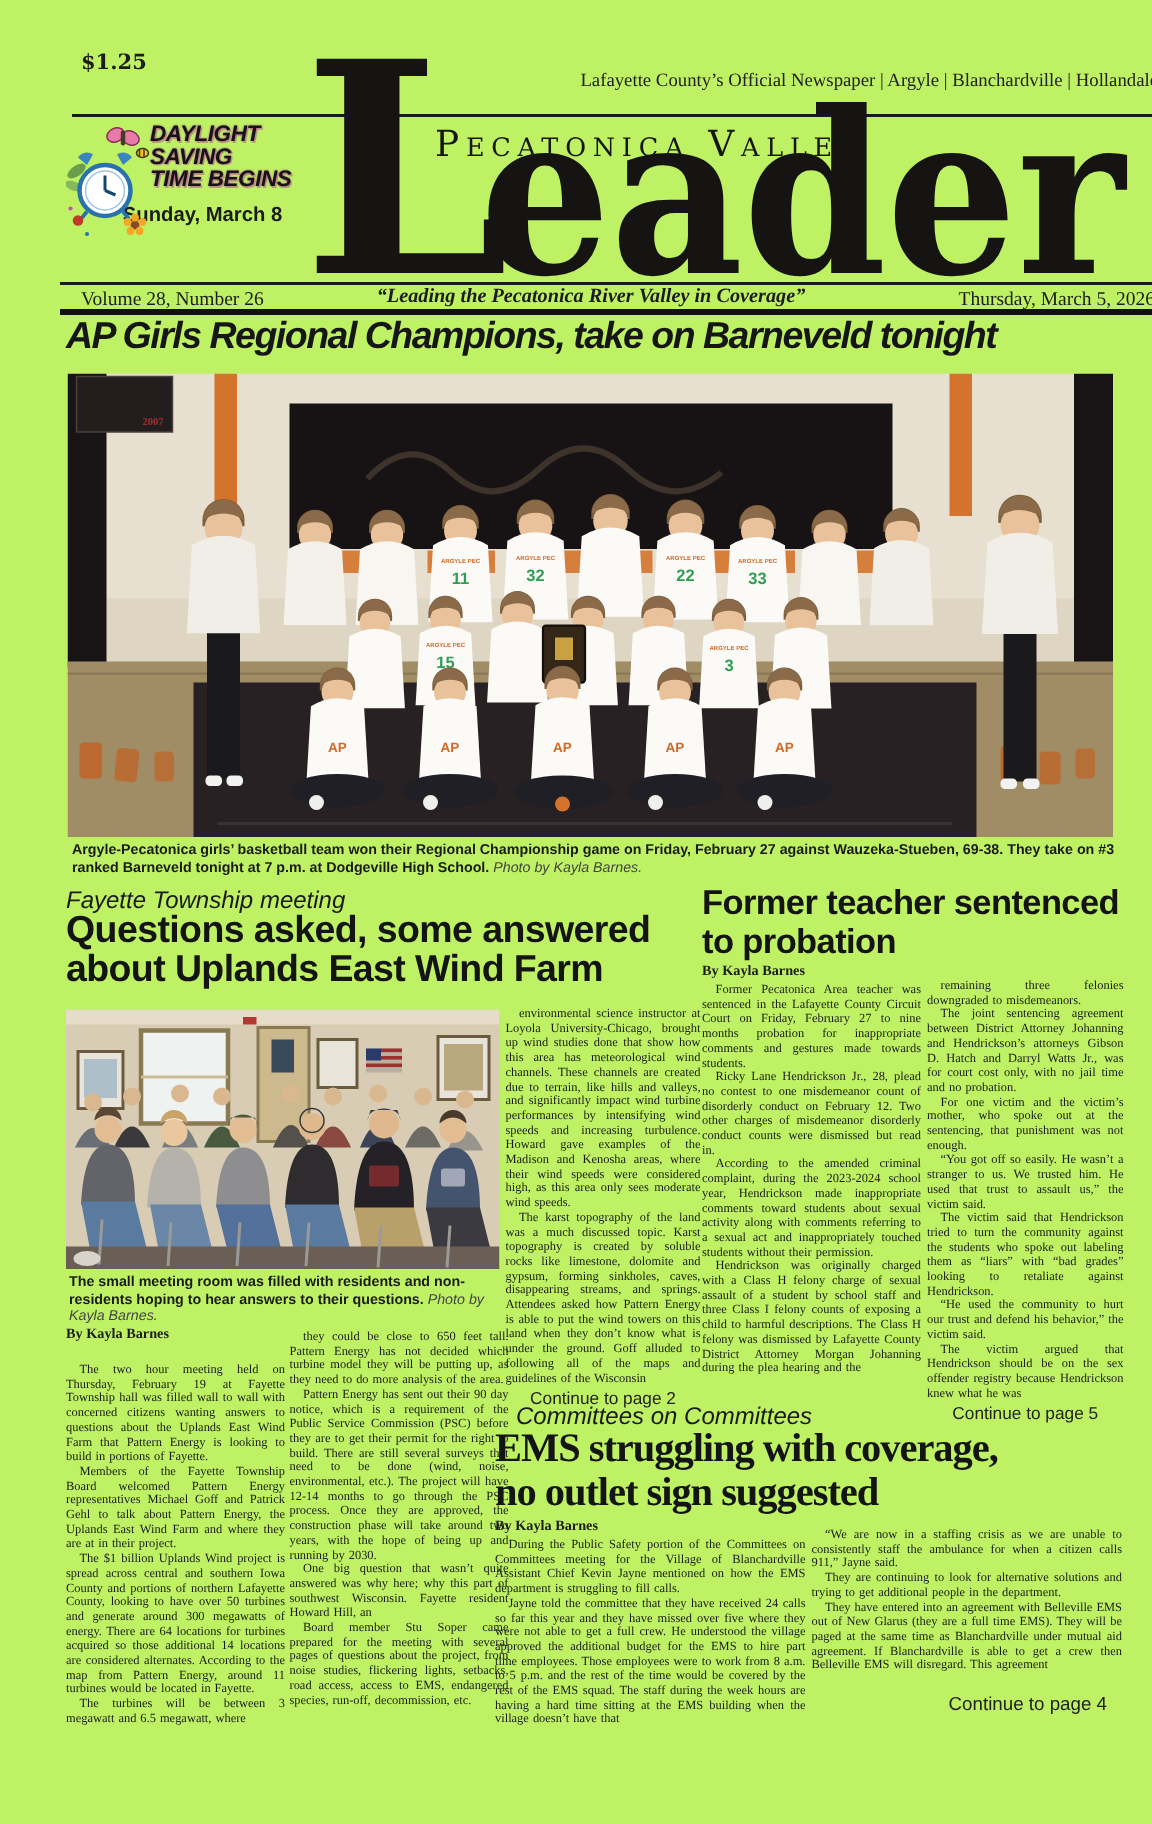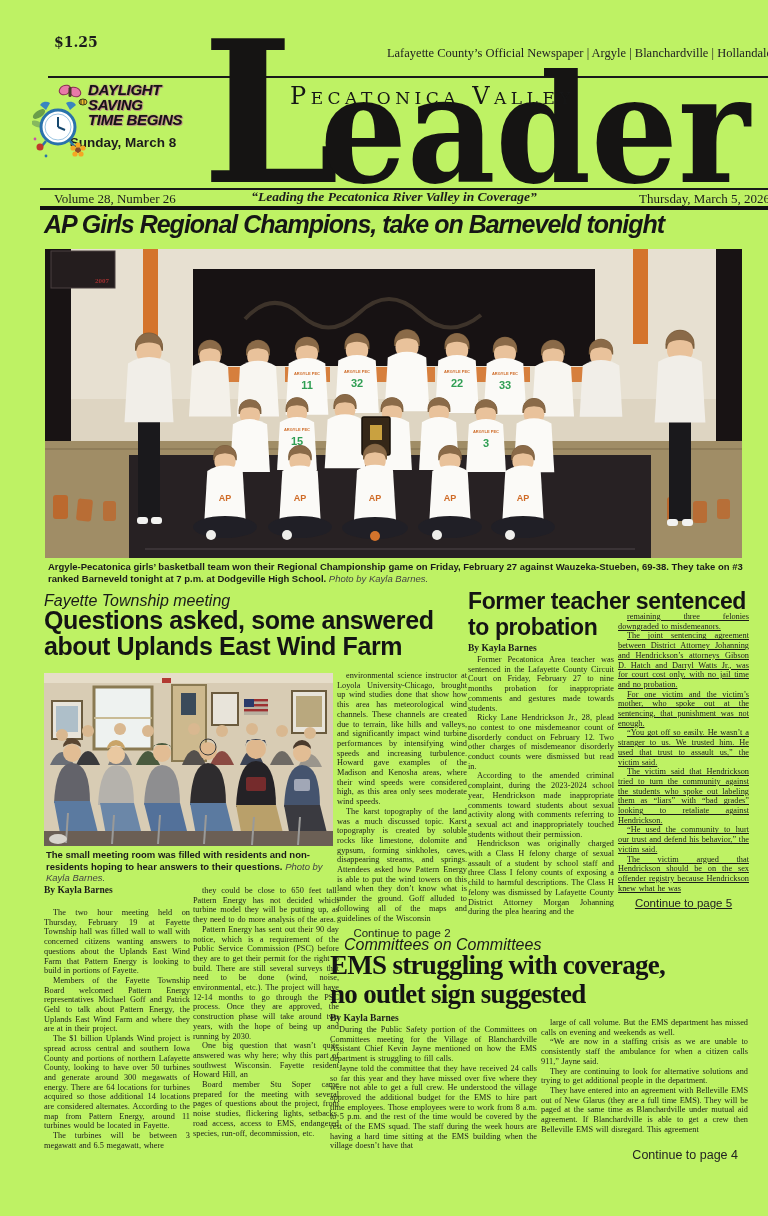--- a/index.html
+++ b/index.html
@@ -8,21 +8,21 @@
   .abs{position:absolute;}
 
   
   .price{left:54px;top:34px;font:bold 14px "DejaVu Serif",serif;}
   .affil{right:16px;top:46px;font:12.5px "Liberation Serif",serif;color:#222;}
   .rule-top{left:48px;right:15px;top:76px;height:2px;background:#1a1a1a;}
   .rule-mid{left:40px;right:15px;top:188px;height:1.5px;background:#1a1a1a;}
   .rule-thick{left:40px;right:15px;top:206px;height:3.5px;background:#111;}
 
   
-  .promo{left:32px;top:82px;width:182px;}
+  .promo{left:44px;top:82px;width:182px;}
   .promo-art{position:absolute;left:0;top:2px;}
   .promo-head{margin-left:56px;font:italic 900 15px/15px "Liberation Sans",sans-serif;
               letter-spacing:-.3px;color:#141414;
               text-shadow:0 0 1.5px rgba(186,62,158,.9), 1px 1px 0 rgba(186,62,158,.45);}
   .promo-date{margin-top:8px;text-align:center;font:bold 13.5px "Liberation Sans",sans-serif;}
   .promo-note{margin-top:2px;text-align:center;font:9.6px/11.5px "Liberation Sans",sans-serif;color:#333;}
 
   
   .mast-svg{left:196px;top:36px;}
   .mast-kicker{left:290px;top:82px;font:24px "DejaVu Serif",serif;font-variant:small-caps;
@@ -372,21 +372,21 @@
   </div>
 
   <div class="abs headline" style="left:468px;top:588px;width:282px;font-size:23px;line-height:26px;">Former teacher sentenced to probation</div>
   <div class="abs byline" style="left:468px;top:643px;">By Kayla Barnes</div>
   <div class="abs col" style="left:468px;top:655px;width:146px;">
       <p>Former Pecatonica Area teacher was sentenced in the Lafayette County Circuit Court on Friday, February 27 to nine months probation for inappropriate comments and gestures made towards students.</p>
       <p>Ricky Lane Hendrickson Jr., 28, plead no contest to one misdemeanor count of disorderly conduct on February 12. Two other charges of misdemeanor disorderly conduct counts were dismissed but read in.</p>
       <p>According to the amended criminal complaint, during the 2023-2024 school year, Hendrickson made inappropriate comments toward students about sexual activity along with comments referring to a sexual act and inappropriately touched students without their permission.</p>
       <p>Hendrickson was originally charged with a Class H felony charge of sexual assault of a student by school staff and three Class I felony counts of exposing a child to harmful descriptions. The Class H felony was dismissed by Lafayette County District Attorney Morgan Johanning during the plea hearing and the</p>
     </div>
-  <div class="abs col" style="left:618px;top:612px;width:131px;text-decoration:underline;">
+  <div class="abs col" style="left:618px;top:652px;width:131px;">
     <div>
         <p>remaining three felonies downgraded to misdemeanors.</p>
         <p>The joint sentencing agreement between District Attorney Johanning and Hendrickson’s attorneys Gibson D. Hatch and Darryl Watts Jr., was for court cost only, with no jail time and no probation.</p>
         <p>For one victim and the victim’s mother, who spoke out at the sentencing, that punishment was not enough.</p>
         <p>“You got off so easily. He wasn’t a stranger to us. We trusted him. He used that trust to assault us,” the victim said.</p>
         <p>The victim said that Hendrickson tried to turn the community against the students who spoke out labeling them as “liars” with “bad grades” looking to retaliate against Hendrickson.</p>
         <p>“He used the community to hurt our trust and defend his behavior,” the victim said.</p>
         <p>The victim argued that Hendrickson should be on the sex offender registry because Hendrickson knew what he was</p>
       </div>
     <div class="continue">Continue to page 5</div>
@@ -397,21 +397,20 @@
     <span>EMS struggling with coverage,</span><br>
     <span>no outlet sign suggested</span>
   </div>
   <div class="abs byline" style="left:330px;top:1013px;">By Kayla Barnes</div>
   <div class="abs col" style="left:330px;top:1025px;width:207px;">
       <p>During the Public Safety portion of the Committees on Committees meeting for the Village of Blanchardville Assistant Chief Kevin Jayne mentioned on how the EMS department is struggling to fill calls.</p>
       <p>Jayne told the committee that they have received 24 calls so far this year and they have missed over five where they were not able to get a full crew. He understood the village approved the additional budget for the EMS to hire part time employees. Those employees were to work from 8 a.m. to 5 p.m. and the rest of the time would be covered by the rest of the EMS squad. The staff during the week hours are having a hard time sitting at the EMS building when the village doesn’t have that</p>
     </div>
   <div class="abs col" style="left:541px;top:1018px;width:207px;">
     <div>
-        <p>large of call volume. But the EMS department has missed calls on evening and weekends as well.</p>
         <p>“We are now in a staffing crisis as we are unable to consistently staff the ambulance for when a citizen calls 911,” Jayne said.</p>
         <p>They are continuing to look for alternative solutions and trying to get additional people in the department.</p>
         <p>They have entered into an agreement with Belleville EMS out of New Glarus (they are a full time EMS). They will be paged at the same time as Blanchardville under mutual aid agreement. If Blanchardville is able to get a crew then Belleville EMS will disregard. This agreement</p>
       </div>
     <div class="continue right">Continue to page 4</div>
   </div>
 
 </div>
 
 </body></html>

